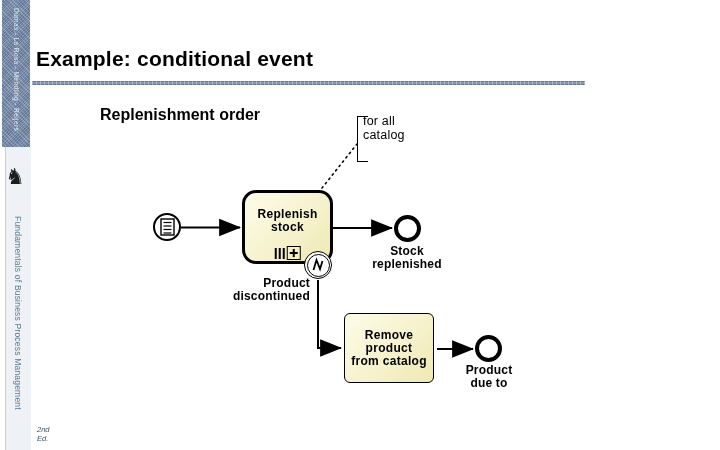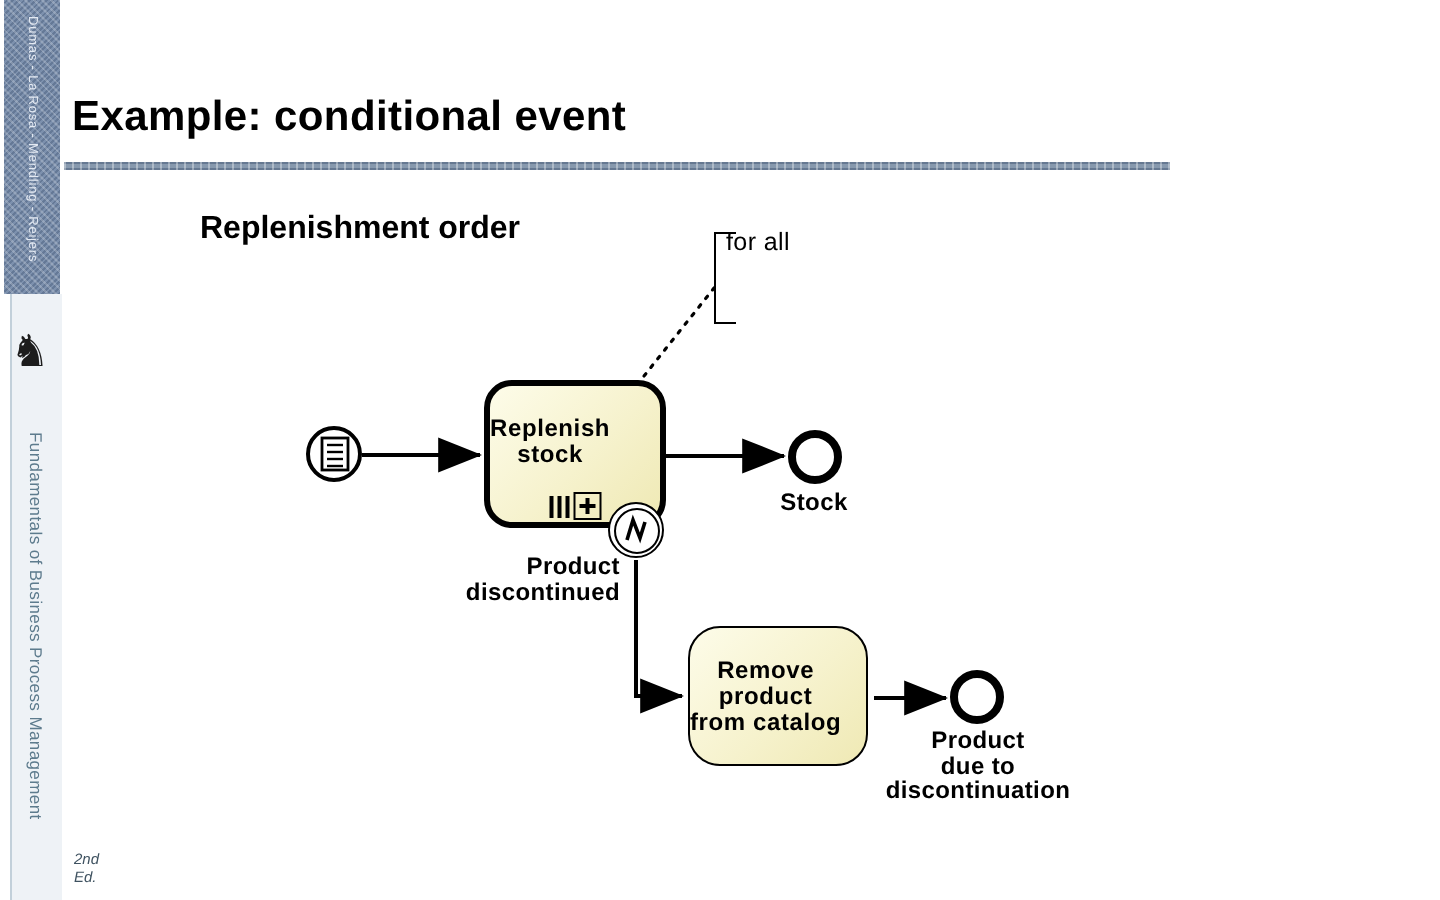--- a/index.html
+++ b/index.html
@@ -32,25 +32,25 @@
              repeating-linear-gradient(90deg, rgba(255,255,255,.35) 0 1px, transparent 1px 4px),
              repeating-linear-gradient(0deg, rgba(25,45,80,.30) 0 1px, transparent 1px 3px);}
   .subtitle{position:absolute;left:52px;top:93px;font-size:16px;font-weight:bold;margin-left:48px;}
 
   
   .diagram{position:absolute;inset:0;padding-left:32px;}
   .connectors{position:absolute;left:0;top:0;width:720px;height:450px;}
 
   .task{position:absolute;border:3.5px solid #000;border-radius:14px;
         background:linear-gradient(135deg,#fdfce9 0%,#f6f2cd 55%,#efe9b4 100%);
-        display:flex;align-items:center;text-align:center;
+        display:flex;align-items:center;justify-content:center;text-align:center;
         font-size:12px;font-weight:bold;letter-spacing:.3px;line-height:13px;}
   .task-replenish{left:242px;top:190px;width:85px;height:68px;}
   .task-replenish .task-label{margin-bottom:12px;}
-  .task-remove{left:344px;top:313px;width:88px;height:68px;border-width:1.8px;border-radius:16px;}
+  .task-remove{left:344px;top:313px;width:88px;height:68px;border-width:1.8px;border-radius:6px;}
 
   .markers{position:absolute;left:50%;bottom:1px;transform:translateX(-50%);
            display:flex;align-items:flex-end;gap:2px;}
   .mi-bars{display:flex;gap:1.5px;align-items:flex-end;padding-bottom:1px;}
   .mi-bar{width:2.5px;height:11px;background:#000;}
   .plus-box{position:relative;width:12px;height:12px;border:1.5px solid #000;background:transparent;}
   .plus-h{position:absolute;left:2px;top:5px;width:8px;height:1.5px;background:#000;}
   .plus-v{position:absolute;left:5px;top:2px;width:1.5px;height:8px;background:#000;}
 
   .event{position:absolute;border-radius:50%;background:#fff;box-sizing:border-box;}
@@ -107,20 +107,21 @@
       <line x1="181" y1="227.5" x2="240" y2="227.5" stroke="#000" stroke-width="2" marker-end="url(#arrow)"></line>
       <line x1="330" y1="228" x2="392" y2="228" stroke="#000" stroke-width="2" marker-end="url(#arrow)"></line>
       <path d="M318,280 L318,348 L341,348" fill="none" stroke="#000" stroke-width="2" marker-end="url(#arrow)"></path>
       <line x1="437" y1="349" x2="473" y2="349" stroke="#000" stroke-width="2" marker-end="url(#arrow)"></line>
       <line x1="322" y1="188" x2="357" y2="144" stroke="#000" stroke-width="1.6" stroke-dasharray="1.5 4" stroke-linecap="round"></line>
     </svg>
 
     <div class="annotation-bracket"></div>
     <div class="annotation-text">
       <span>for all</span>
+      <span>catalog</span>
     </div>
 
     <div class="event start-event">
       <svg width="15" height="18" viewBox="0 0 15 18">
         <rect x="1" y="1" width="13" height="16" fill="#fff" stroke="#000" stroke-width="1.4"></rect>
         <line x1="3.5" y1="4.5" x2="11.5" y2="4.5" stroke="#000" stroke-width="1.2"></line>
         <line x1="3.5" y1="8" x2="11.5" y2="8" stroke="#000" stroke-width="1.2"></line>
         <line x1="3.5" y1="11.5" x2="11.5" y2="11.5" stroke="#000" stroke-width="1.2"></line>
         <line x1="3.5" y1="15" x2="11.5" y2="15" stroke="#000" stroke-width="1.2"></line>
       </svg>
@@ -154,31 +155,31 @@
       </div>
     </div>
     <div class="node-label label-boundary">
       <div>Product</div>
       <div>discontinued</div>
     </div>
 
     <div class="event end-event end-stock"></div>
     <div class="node-label label-end-stock">
       <div>Stock</div>
+      <div>replenished</div>
     </div>
 
     <div class="task task-remove">
       <div class="task-label">
         <div>Remove</div>
         <div>product</div>
         <div>from catalog</div>
       </div>
     </div>
 
     <div class="event end-event end-removed"></div>
     <div class="node-label label-end-removed">
       <div>Product</div>
       <div>due to</div>
-      <div>discontinuation</div>
     </div>
 
   </div>
 </div>
 
 </body></html>

